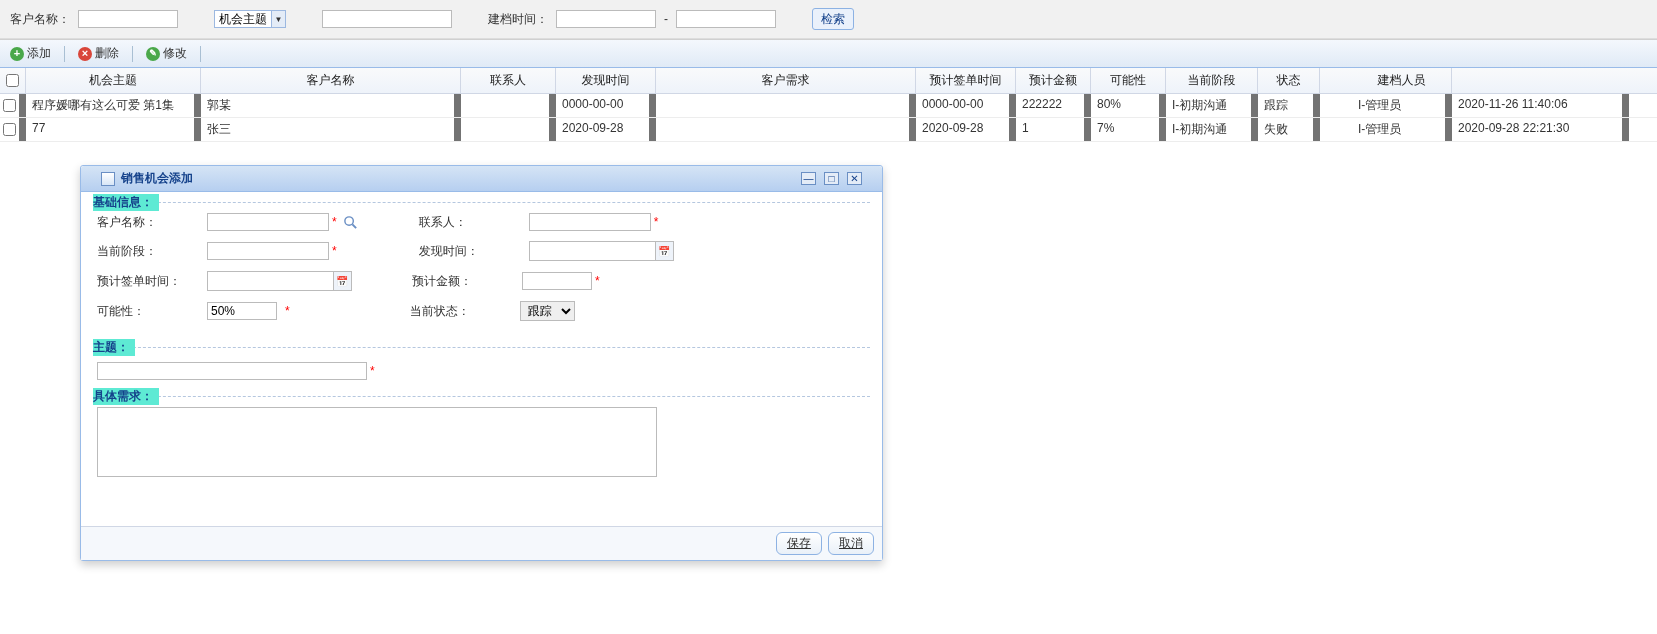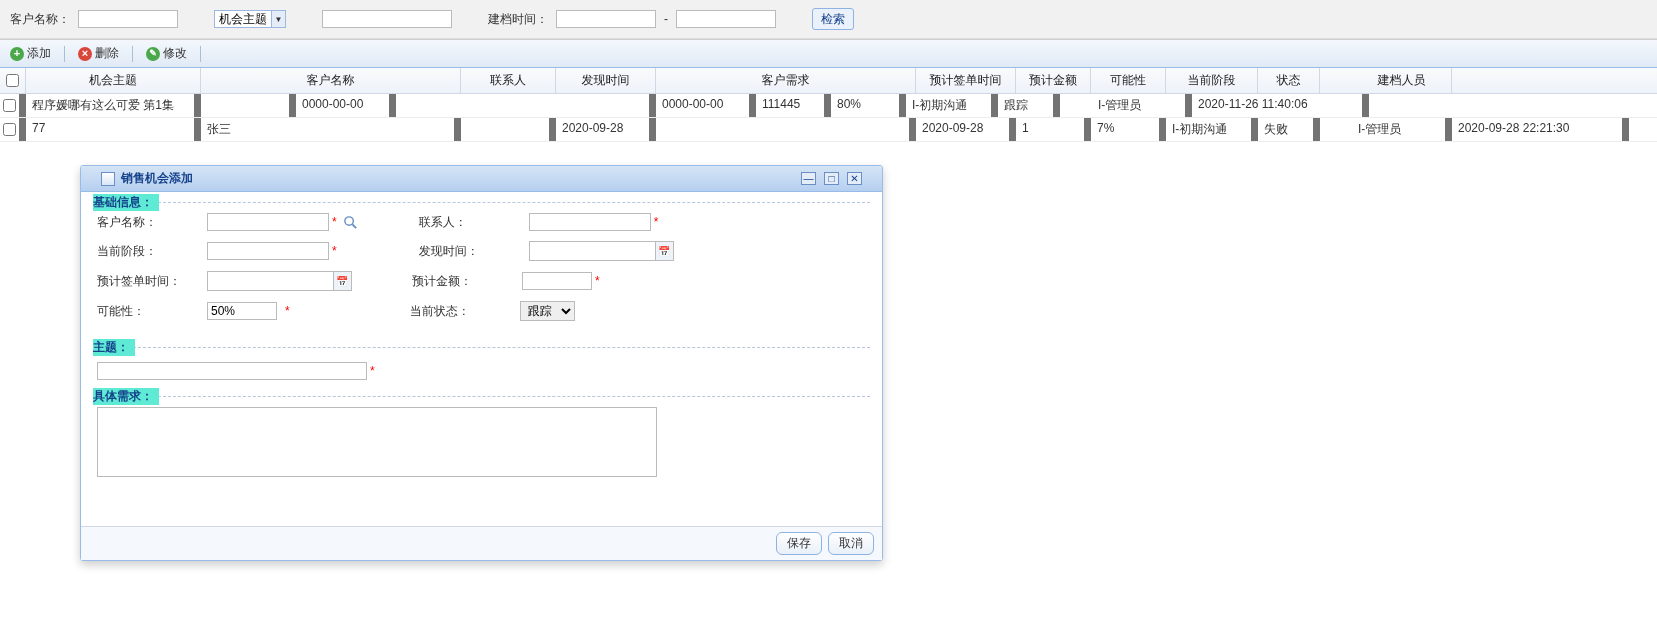--- a/index.html
+++ b/index.html
@@ -56,21 +56,21 @@
   .form-item .req { color: red; margin-left: 3px; }
   .lookup-icon { width: 16px; height: 16px; margin-left: 6px; display: inline-flex; align-items: center; justify-content: center; cursor: pointer; }
   .lookup-icon svg { width: 15px; height: 15px; }
   .date-wrap { display: inline-flex; border: 1px solid #bbb; height: 20px; width: 145px; }
   .date-wrap input { border: none; outline: none; width: 100%; flex: 1; font-size: 12px; padding: 0 3px; }
   .date-wrap .cal-btn { width: 18px; background: #eef3fa; border-left: 1px solid #bbb; display: flex; align-items: center; justify-content: center; cursor: pointer; font-size: 10px; }
   .form-item select.fi-input { height: 20px; }
   .topic-input { width: 270px; height: 18px; border: 1px solid #bbb; font-size: 12px; padding: 0 3px; }
   .textarea-need { width: 560px; height: 70px; border: 1px solid #bbb; font-size: 12px; padding: 3px; resize: none; }
   .dialog-footer { border-top: 1px solid #d0d7e5; background: #f5f8fc; padding: 5px 8px; display: flex; justify-content: flex-end; gap: 6px; }
-  .dialog-footer button { background: linear-gradient(#fff, #e9f0f8); border: 1px solid #8db2e3; border-radius: 6px; padding: 2px 10px; cursor: pointer; color: #333; font-size: 12px; }
+  .dialog-footer button { background: linear-gradient(#fff, #e9f0f8); border: 1px solid #8db2e3; border-radius: 6px; padding: 2px 10px; cursor: pointer; color: #333; font-size: 12px; text-decoration: underline; }
 </style>
 </head>
 <body>
 
 <div class="search-bar">
   <label>客户名称：</label>
   <input class="search-input short" style="">
 
   <span style="width:20px"></span>
 
@@ -129,25 +129,26 @@
   <div class="gh-cell w-status">状态</div>
   <div class="gh-cell w-clerk">建档人员</div>
 </div>
 
 <div id="grid-body">
     <div class="grid-row">
       <div class="gd-cell cb-cell">
         <input type="checkbox" style="">
       </div>
       <div class="gd-cell w-topic">程序媛哪有这么可爱 第1集</div>
+      <div class="gd-cell w-cust">郭某</div>
       <div class="gd-cell w-contact"></div>
       <div class="gd-cell w-find">0000-00-00</div>
       <div class="gd-cell w-need"></div>
       <div class="gd-cell w-est-time">0000-00-00</div>
-      <div class="gd-cell w-est-amt">111445</div>
+      <div class="gd-cell w-est-amt">222222</div>
       <div class="gd-cell w-prob">80%</div>
       <div class="gd-cell w-stage">I-初期沟通</div>
       <div class="gd-cell w-status">跟踪</div>
       <div class="gd-cell w-clerk">I-管理员</div>
       <div class="gd-cell w-ctime">2020-11-26 11:40:06</div>
     </div>
     <div class="grid-row">
       <div class="gd-cell cb-cell">
         <input type="checkbox" style="">
       </div>

